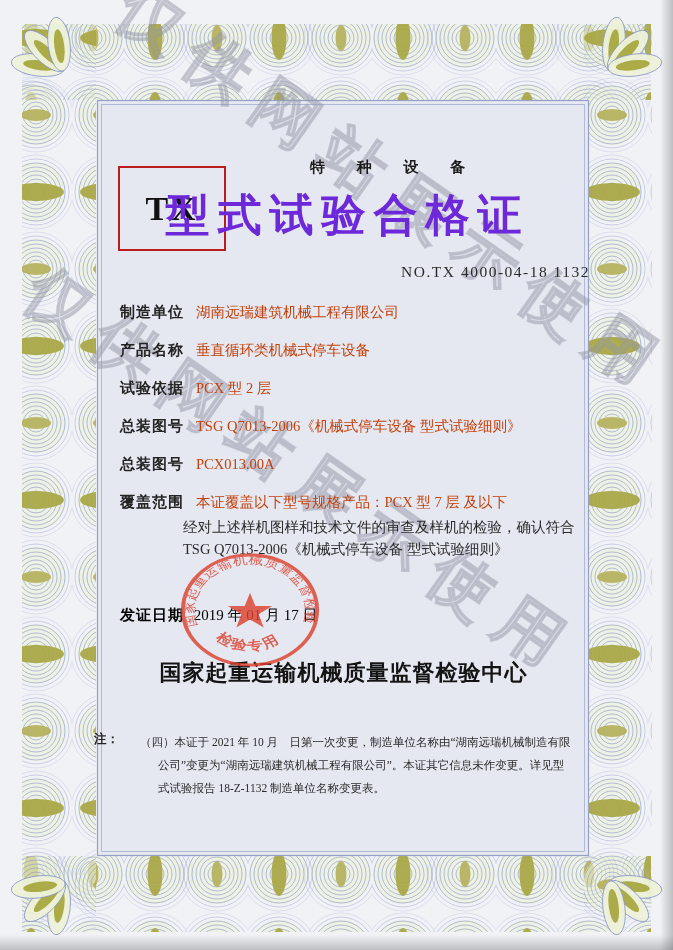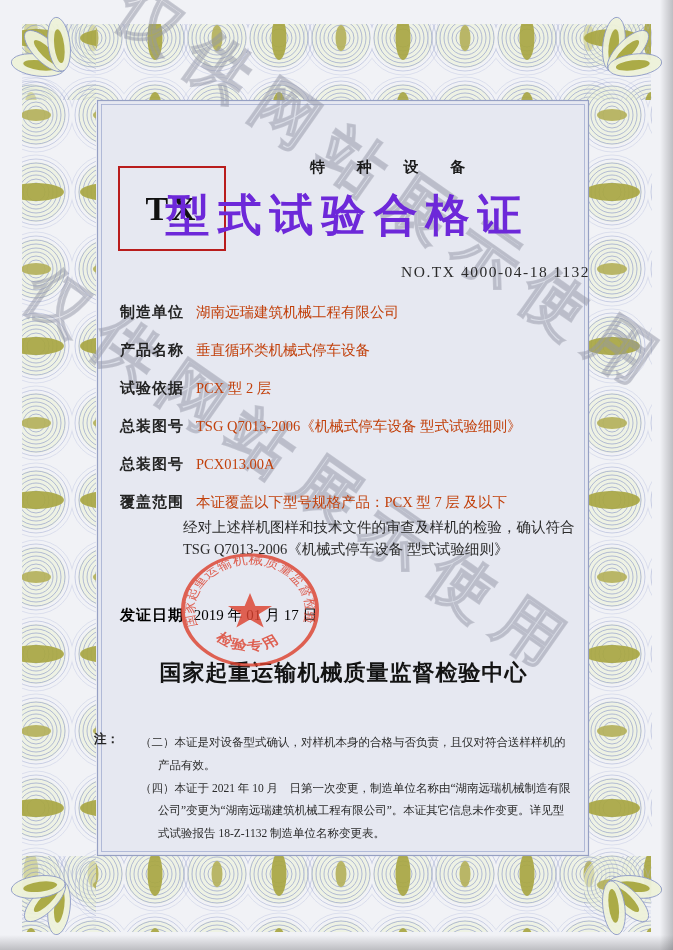--- a/index.html
+++ b/index.html
@@ -150,23 +150,20 @@
     <div class="issue-row">
       <span class="issue-label">发证日期</span>
       <span class="issue-value">2019 年 01 月 17 日</span>
     </div>
 
     <div class="center-line issuer-line">国家起重运输机械质量监督检验中心</div>
 
     <div class="notes-label">注：</div>
     <div class="notes">
       <div class="note-item">
-        <span>（二）</span><span>本证是对设备型式确认，对样机本身的合格与否负责，且仅对符合送样样机的产品有效。</span>
-      </div>
-      <div class="note-item">
         <span>（四）</span><span>本证于 2021 年 10 月　日第一次变更，制造单位名称由“湖南远瑞机械制造有限公司”变更为“湖南远瑞建筑机械工程有限公司”。本证其它信息未作变更。详见型式试验报告 18-Z-1132 制造单位名称变更表。</span>
       </div>
     </div>
   </div>
 
   <svg class="seal" width="200" height="160" viewBox="-100 -80 200 160">
     <g transform="scale(1.22,1)" opacity="0.82">
       <circle r="55" fill="none" stroke="#dd4330" stroke-width="3.2"></circle>
       <path id="sealArc" d="M -43.2 15.7 A 46 46 0 1 1 43.2 15.7" fill="none"></path>
       <text font-size="12" fill="#dd4330" letter-spacing="0.4">

